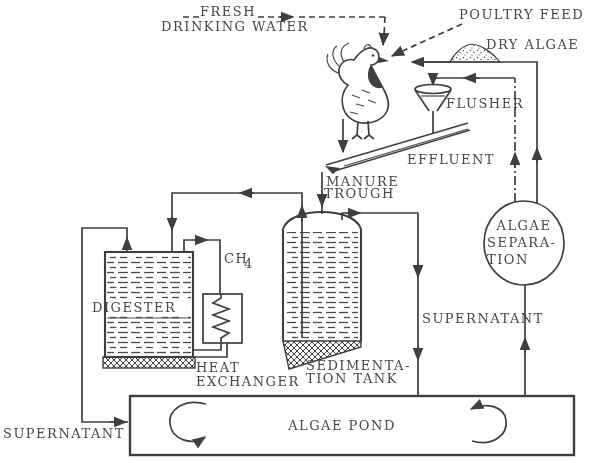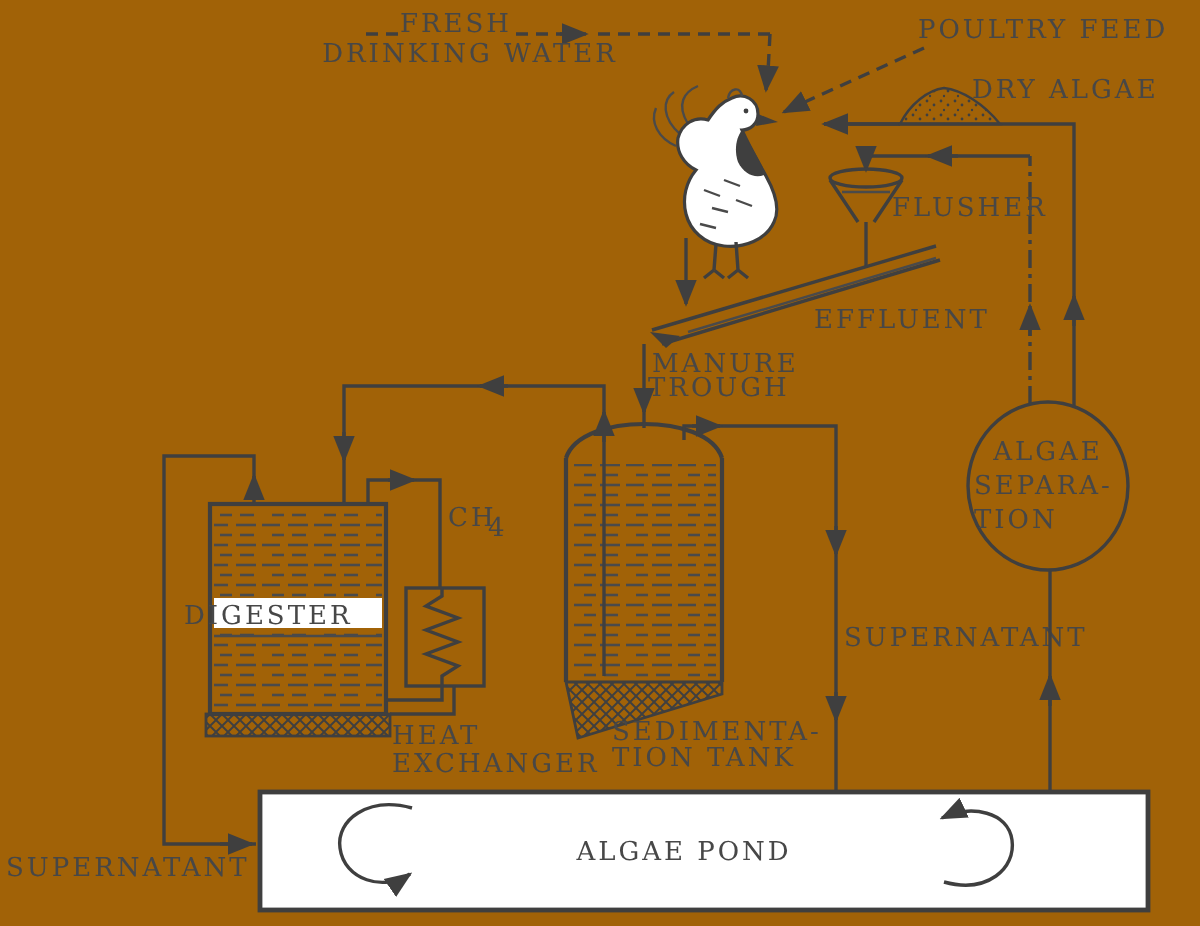--- a/index.html
+++ b/index.html
@@ -1,17 +1,17 @@
 <!DOCTYPE html>
 <html><head>
 <meta charset="utf-8">
 <style>
   html,body { margin:0; padding:0; background:#e8e8e8; }
   .stage {
-    position:relative; width:600px; height:463px; background:#a16207;
+    position:relative; width:600px; height:463px; background:#ffffff;
     overflow:hidden; font-family:"DejaVu Serif","Liberation Serif",serif;
   }
   svg { position:absolute; left:0; top:0; }
   .pipe   { stroke:#3f3f3f; stroke-width:1.7; fill:none; }
   .thick  { stroke:#3f3f3f; stroke-width:2.1; fill:none; }
   .thin   { stroke:#4a4a4a; stroke-width:1.2; fill:none; }
   .dashed { stroke-dasharray:6 4; }
   .dashdot{ stroke-dasharray:9 3 2 3; }
   text.lbl {
     font-family:"DejaVu Serif","Liberation Serif",serif;

